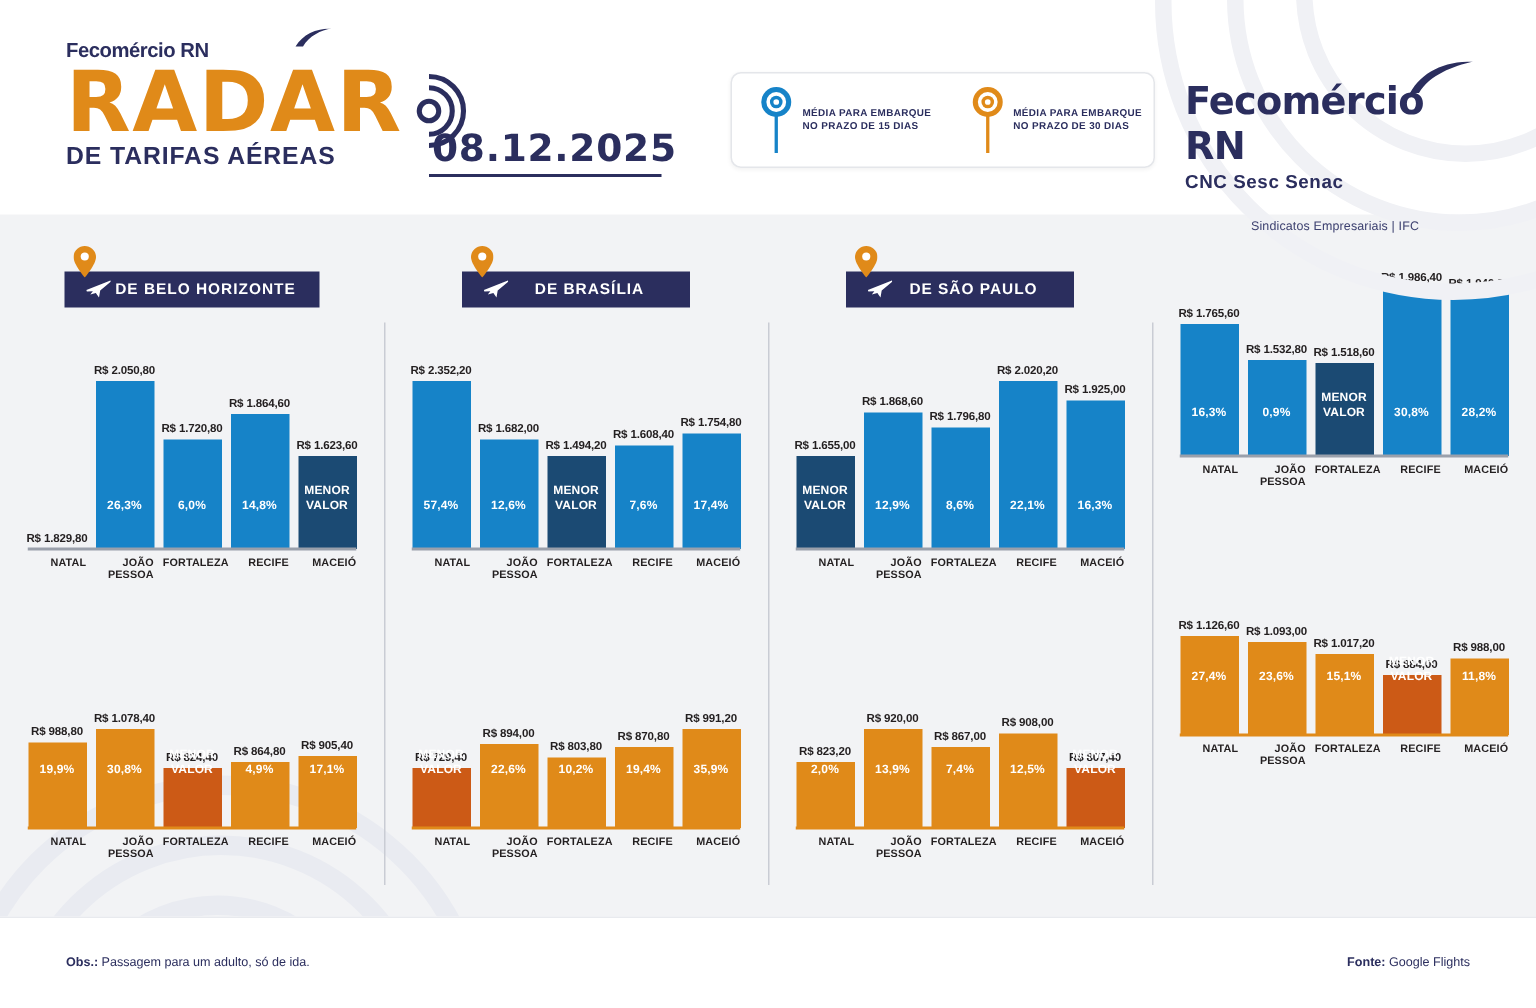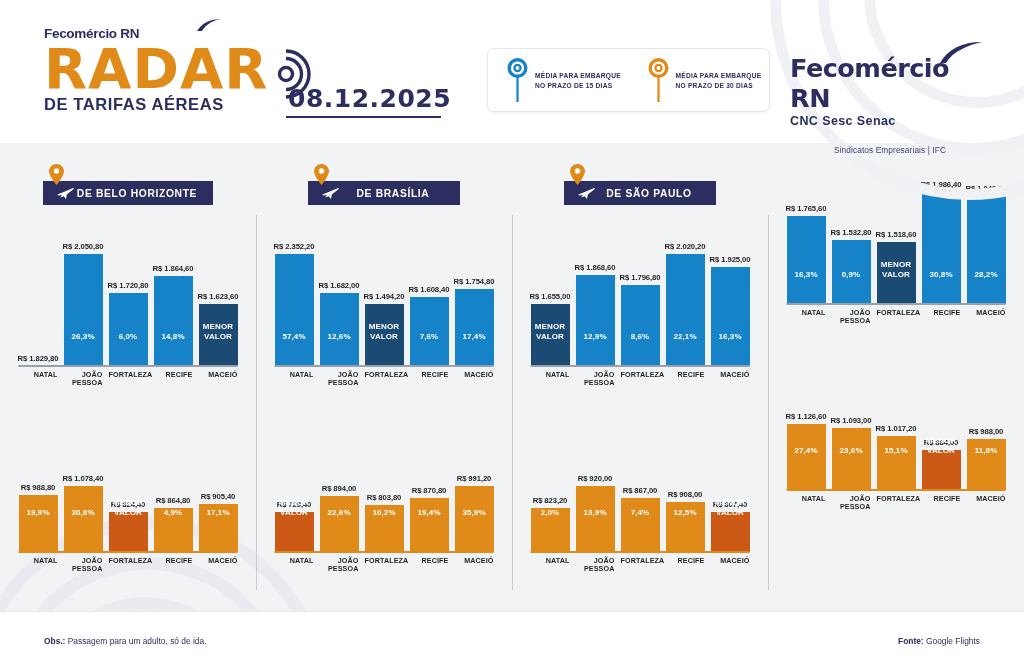--- a/index.html
+++ b/index.html
@@ -454,21 +454,21 @@
               </div>
             </div>
             <div class="bar-slot">
               <div class="bar-price">R$ 867,00</div>
               <div class="bar o" style="height:54px">
                 <div class="bar-pct">7,4%</div>
               </div>
             </div>
             <div class="bar-slot">
               <div class="bar-price">R$ 908,00</div>
-              <div class="bar o" style="height:50px">
+              <div class="bar o" style="height:63px">
                 <div class="bar-pct">12,5%</div>
               </div>
             </div>
             <div class="bar-slot">
               <div class="bar-price">R$ 807,40</div>
               <div class="bar o low" style="height:40px">
                 <div class="bar-pct">MENOR<br>VALOR</div>
               </div>
             </div>
           </div>

